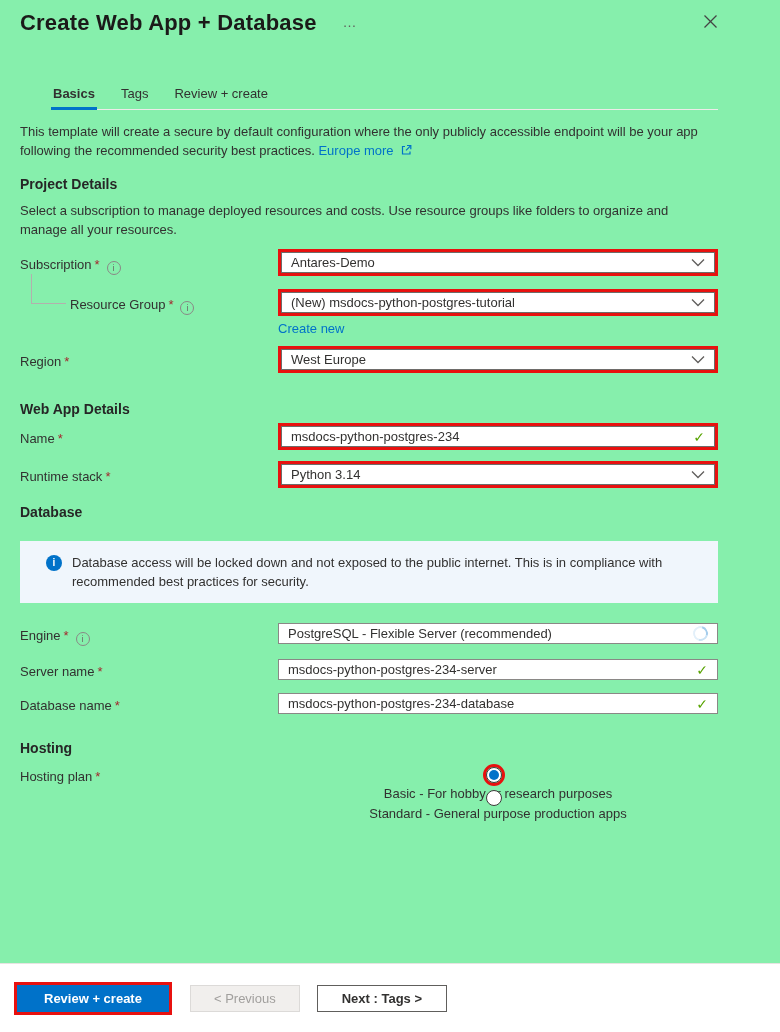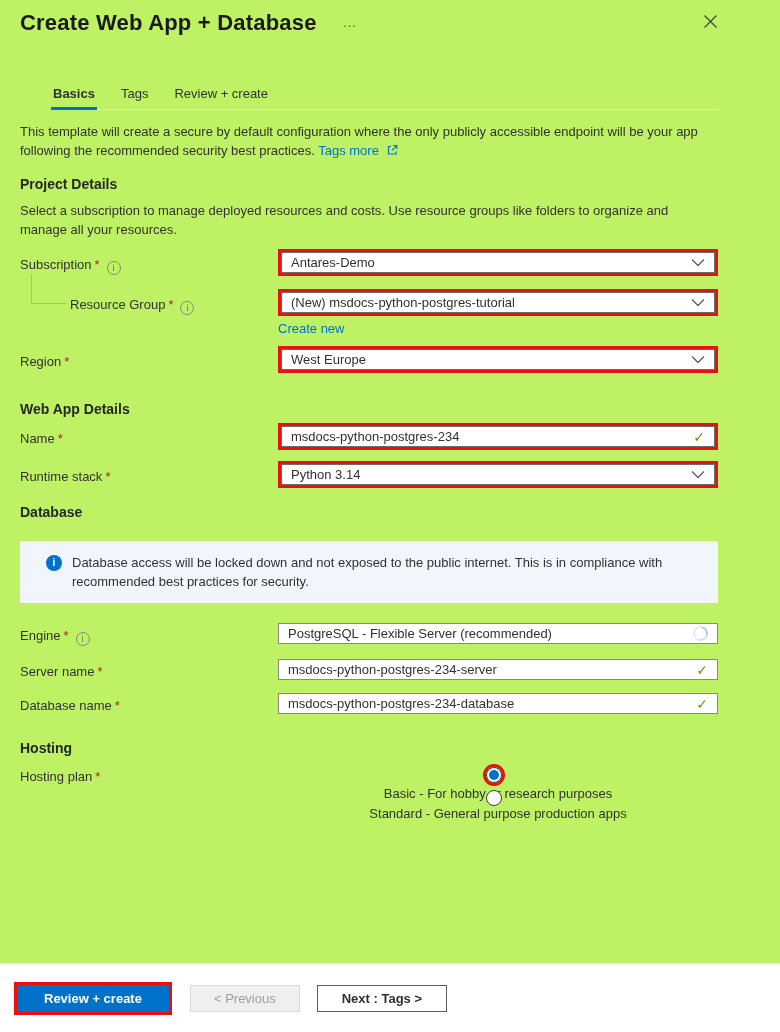--- a/index.html
+++ b/index.html
@@ -1,21 +1,21 @@
 <!DOCTYPE html>
 <html><head>
 <meta charset="utf-8">
 <style>
   * { margin:0; padding:0; box-sizing:border-box; }
   html,body { width:780px; }
   body {
     font-family:"Liberation Sans", sans-serif;
     font-size:13px; color:#323130; background:#fff;
   }
-  .page { position:relative; width:780px; height:1032px; overflow:hidden; background:#bef264; }
+  .page { position:relative; width:780px; height:1032px; overflow:hidden; background:#86efac; }
   .content { padding:0 62px 0 20px; }
 
   
   .header { display:flex; align-items:flex-start; padding-top:10px; }
   .title { font-size:22px; font-weight:700; color:#1b1a19; letter-spacing:.2px; }
   .more { color:#605e5c; font-size:14px; margin:4px 0 0 26px; letter-spacing:1px; cursor:pointer; }
   .close { margin-left:auto; margin-top:4px; cursor:pointer; line-height:0; }
 
   
   .tabbar { display:flex; margin-top:50px; border-bottom:1px solid #edebe9;margin-left:31px; }
@@ -128,21 +128,21 @@
     </div>
 
     <div class="tabbar">
       <div class="tab active">Basics</div>
       <div class="tab">Tags</div>
       <div class="tab">Review + create</div>
     </div>
 
     <p class="body-text">
       <span>This template will create a secure by default configuration where the only publicly accessible endpoint will be your app following the recommended security best practices.</span>
-      <a class="link">Tags more</a>
+      <a class="link">Europe more</a>
       <svg class="ext-icon" width="12" height="12" viewBox="0 0 12 12" style="display:inline-block">
         <path d="M5 2.5 H2.5 V10 H10 V7.5" fill="none" stroke="#0072c9" stroke-width="1.2"></path>
         <path d="M7 1.5 H10.8 V5.3" fill="none" stroke="#0072c9" stroke-width="1.2"></path>
         <line x1="10.5" y1="1.8" x2="6" y2="6.3" stroke="#0072c9" stroke-width="1.2"></line>
       </svg>
     </p>
 
     <h2 class="section">Project Details</h2>
     <p class="body-text" style="margin-top:9px">Select a subscription to manage deployed resources and costs. Use resource groups like folders to organize and manage all your resources.</p>
 

